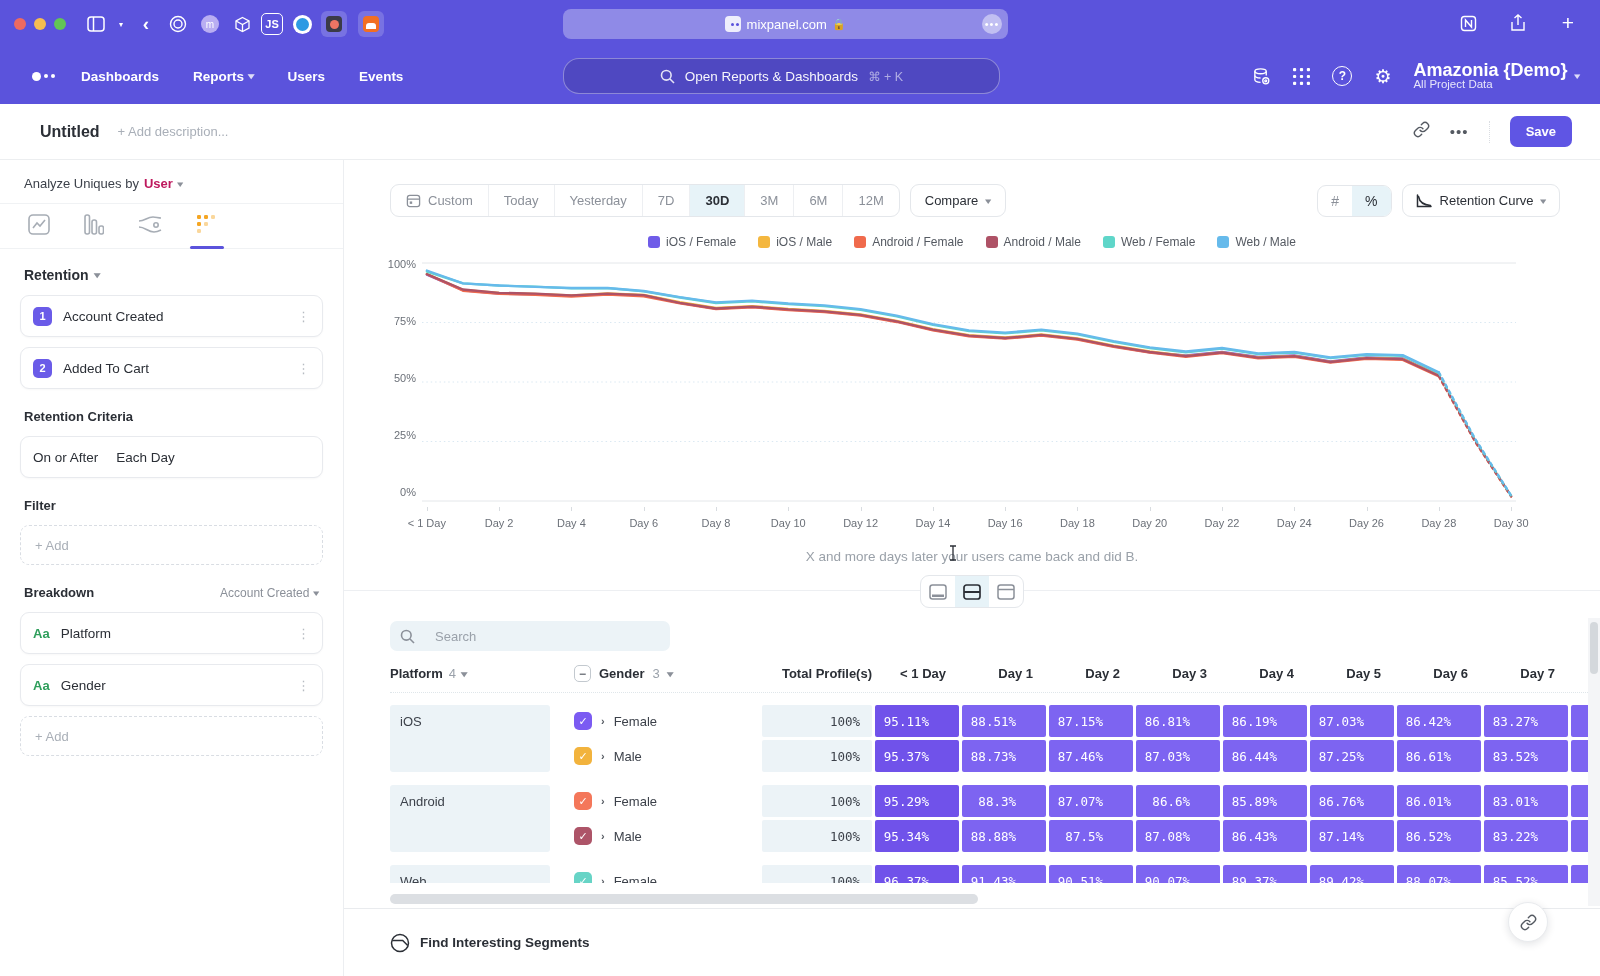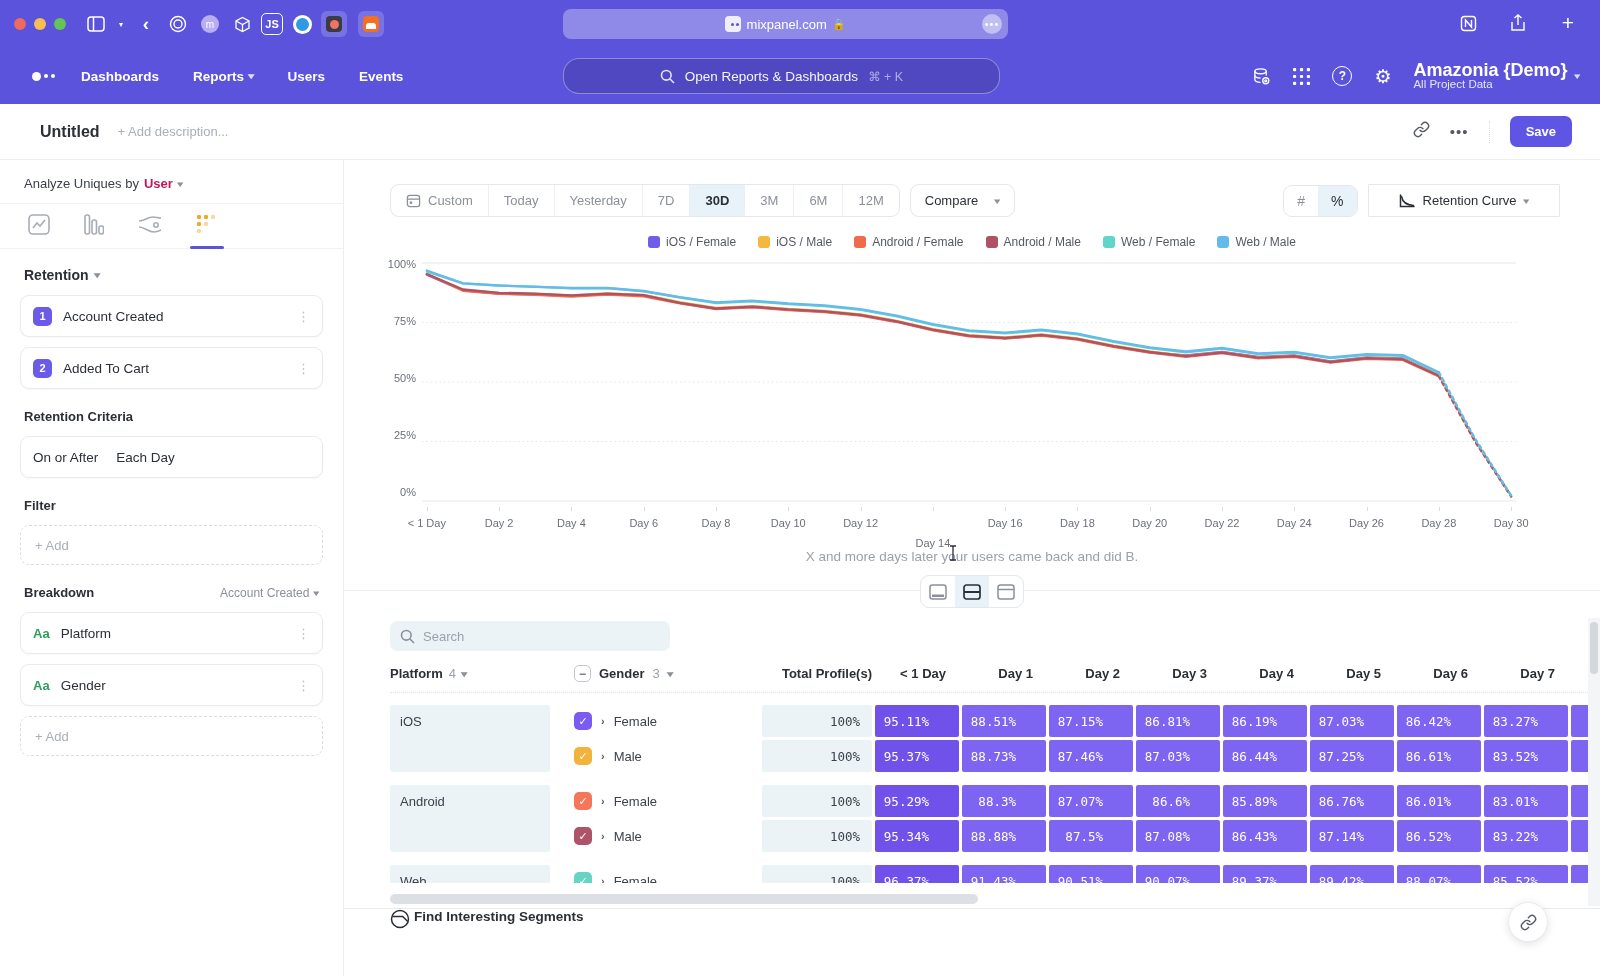--- a/index.html
+++ b/index.html
@@ -71,26 +71,26 @@
   .feedback { height:44px; border-top:1px dotted #d8dde3; display:flex; align-items:center; padding:0 24px; color:#9aa1aa; font-size:12.5px; }
   .collapse { margin-left:auto; color:#3c414a; font-size:14px; cursor:pointer; }
 
   
   .main { flex:1; position:relative; overflow:hidden; background:#fff; }
   .toolbar { display:flex; align-items:center; margin:24px 40px 0 46px; }
   .seg-group { display:flex; border:1px solid #e4e7eb; border-radius:9px; overflow:hidden; background:#fff; }
   .seg { font-size:13px; color:#8b9099; padding:8px 15px; border-right:1px solid #edeff2; display:flex; align-items:center; gap:7px; cursor:pointer; white-space:nowrap; }
   .seg:last-child { border-right:none; }
   .seg.active { background:#e7f3f8; color:#2b2f36; font-weight:700; }
-  .compare-btn { margin-left:10px; border:1px solid #e4e7eb; border-radius:9px; background:#fff; font-size:13px; color:#2b2f36; padding:8px 14px; display:flex; gap:17px; align-items:center; cursor:pointer; }
+  .compare-btn { margin-left:10px; border:1px solid #e4e7eb; border-radius:9px; background:#fff; font-size:13px; color:#2b2f36; padding:8px 14px; display:flex; gap:8px; align-items:center; cursor:pointer; }
   .tb-right { margin-left:auto; display:flex; align-items:center; gap:10px; }
   .unit-group { display:flex; border:1px solid #e4e7eb; border-radius:9px; overflow:hidden; }
   .unit { padding:7px 13px; font-size:14px; color:#8b9099; cursor:pointer; }
   .unit.active { background:#e7f3f8; color:#2b2f36; }
-  .charttype-btn { border:1px solid #e4e7eb; border-radius:1px; background:#fff; font-size:13px; color:#2b2f36; padding:8px 30px; display:flex; gap:8px; align-items:center; cursor:pointer; }
+  .charttype-btn { border:1px solid #e4e7eb; border-radius:9px; background:#fff; font-size:13px; color:#2b2f36; padding:8px 13px; display:flex; gap:8px; align-items:center; cursor:pointer; }
 
   .legend { display:flex; justify-content:center; gap:22px; margin-top:18px; font-size:12px; color:#555a62; }
   .leg-item { display:flex; align-items:center; gap:6px; }
   .leg-sw { width:12px; height:12px; border-radius:3px; }
 
   .chart-wrap { display:flex; margin:8px 84px 0 42px; }
   .ylabels { width:36px; display:flex; flex-direction:column; justify-content:space-between; height:240px; margin-top:1px; text-align:right; font-size:11px; color:#6b7078; padding-right:6px; }
   .plot { flex:1; position:relative; }
   .plot svg { display:block; width:100%; height:252px; }
   .xlabels { position:relative; height:22px; margin-top:2px; }
@@ -99,21 +99,21 @@
   .caption { text-align:center; color:#9aa1a9; font-size:13.5px; margin-top:16px; position:relative; }
   .cursor-ibeam { position:absolute; left:604px; top:-4px; }
 
   .sect-div { position:relative; border-top:1px solid #edeff2; margin-top:26px; }
   .view-toggles { position:absolute; left:50%; top:-16px; transform:translateX(-50%); display:flex; border:1px solid #e4e7eb; border-radius:9px; background:#fff; overflow:hidden; }
   .vt { width:34px; height:31px; display:flex; align-items:center; justify-content:center; cursor:pointer; }
   .vt.active { background:#e7f3f8; }
 
   
   .table-area { margin:30px 0 0 46px; height:262px; overflow:hidden; position:relative; width:1600px; }
-  .search-box { width:280px; height:30px; background:#ecf3f7; border-radius:7px; display:flex; align-items:center; padding:0 10px; gap:8px; margin-bottom:14px; }
+  .search-box { width:280px; height:30px; background:#ecf3f7; border-radius:7px; display:flex; align-items:center; padding:0 10px; gap:20px; margin-bottom:14px; }
   .search-box input { border:none; outline:none; background:transparent; font-size:13px; color:#2b2f36; width:220px; font-family:"Liberation Sans",sans-serif; }
   .search-box input::placeholder { color:#9aa1aa; }
   .thead { display:flex; align-items:center; padding-bottom:10px; border-bottom:1px dotted #dfe6ea; font-size:13px; color:#2b2f36; }
   .col-platform { width:160px; margin-right:24px; display:flex; gap:6px; align-items:center; font-weight:600; }
   .col-gender { width:180px; margin-right:8px; display:flex; gap:8px; align-items:center; font-weight:600; }
   .count { color:#9aa1aa; font-weight:400; }
   .col-total { width:110px; text-align:right; font-weight:700; margin-right:3px; }
   .col-day { width:84px; margin-right:3px; text-align:right; padding-right:13px; font-weight:700; white-space:nowrap; }
   .hcb { width:17px; height:17px; border:1.5px solid #c3c9cf; border-radius:5px; display:flex; align-items:center; justify-content:center; color:#6b7078; font-size:12px; line-height:1; }
   .tbody { padding-top:12px; }
@@ -125,21 +125,21 @@
   .cb { width:18px; height:18px; border-radius:5px; color:#fff; font-size:11px; display:flex; align-items:center; justify-content:center; }
   .rchev { color:#555a62; font-size:11px; font-weight:700; }
   .totcell { width:110px; margin-right:3px; background:#ecf3f7; border-radius:2px; display:flex; align-items:center; justify-content:flex-end; padding-right:12px; font-size:12.5px; color:#3c414a; font-family:"DejaVu Sans Mono",monospace; }
   .vcell { width:84px; margin-right:3px; background:#7d64f1; border-radius:2px; display:flex; align-items:center; justify-content:flex-end; padding-right:30px; color:#fff; font-size:12.5px; font-family:"DejaVu Sans Mono",monospace; }
   .vcell.first { background:#7052ea; }
 
   .h-scrollbar { position:absolute; left:46px; top:734px; width:588px; height:10px; border-radius:5px; background:#dcdfe3; }
   .v-scrollbar { position:absolute; right:0; top:458px; width:12px; height:288px; background:#f4f5f7; }
   .v-thumb { position:absolute; top:4px; left:2px; width:8px; height:52px; border-radius:4px; background:#d4d8dc; }
 
-  .footer-bar { position:absolute; left:0; right:0; bottom:0; height:68px; background:#fff; border-top:1px solid #e9ebee; display:flex; padding-left:46px; gap:4px; }
+  .footer-bar { position:absolute; left:0; right:0; bottom:0; height:68px; background:#fff; border-top:1px solid #e9ebee; display:flex; align-items:center; padding-left:46px; gap:10px; }
   .fi-title { font-size:13.5px; font-weight:700; color:#2b2f36; }
   .fi-desc { font-size:13px; color:#9aa1aa; }
   .fab { position:absolute; right:52px; bottom:34px; width:40px; height:40px; border-radius:50%; background:#fff; border:1px solid #e9ebee; box-shadow:0 2px 8px rgba(20,24,40,.12); display:flex; align-items:center; justify-content:center; color:#555a62; cursor:pointer; }
 </style>
 </head>
 <body>
 
 <div class="chrome purple">
   <div class="traffic">
     <span class="light" style="background:#ee6a5f"></span>
@@ -496,21 +496,21 @@
             <span class="xlab" style="left: 13.66%;">Day 4</span>
             <span class="xtick" style="left: 20.27%;"></span>
             <span class="xlab" style="left: 20.27%;">Day 6</span>
             <span class="xtick" style="left: 26.87%;"></span>
             <span class="xlab" style="left: 26.87%;">Day 8</span>
             <span class="xtick" style="left: 33.48%;"></span>
             <span class="xlab" style="left: 33.48%;">Day 10</span>
             <span class="xtick" style="left: 40.09%;"></span>
             <span class="xlab" style="left: 40.09%;">Day 12</span>
             <span class="xtick" style="left: 46.7%;"></span>
-            <span class="xlab" style="left: 46.7%; margin-top: 20px;">Day 14</span>
+            <span class="xlab" style="left: 46.7%;">Day 14</span>
             <span class="xtick" style="left: 53.3%;"></span>
             <span class="xlab" style="left: 53.3%;">Day 16</span>
             <span class="xtick" style="left: 59.91%;"></span>
             <span class="xlab" style="left: 59.91%;">Day 18</span>
             <span class="xtick" style="left: 66.52%;"></span>
             <span class="xlab" style="left: 66.52%;">Day 20</span>
             <span class="xtick" style="left: 73.13%;"></span>
             <span class="xlab" style="left: 73.13%;">Day 22</span>
             <span class="xtick" style="left: 79.73%;"></span>
             <span class="xlab" style="left: 79.73%;">Day 24</span>

